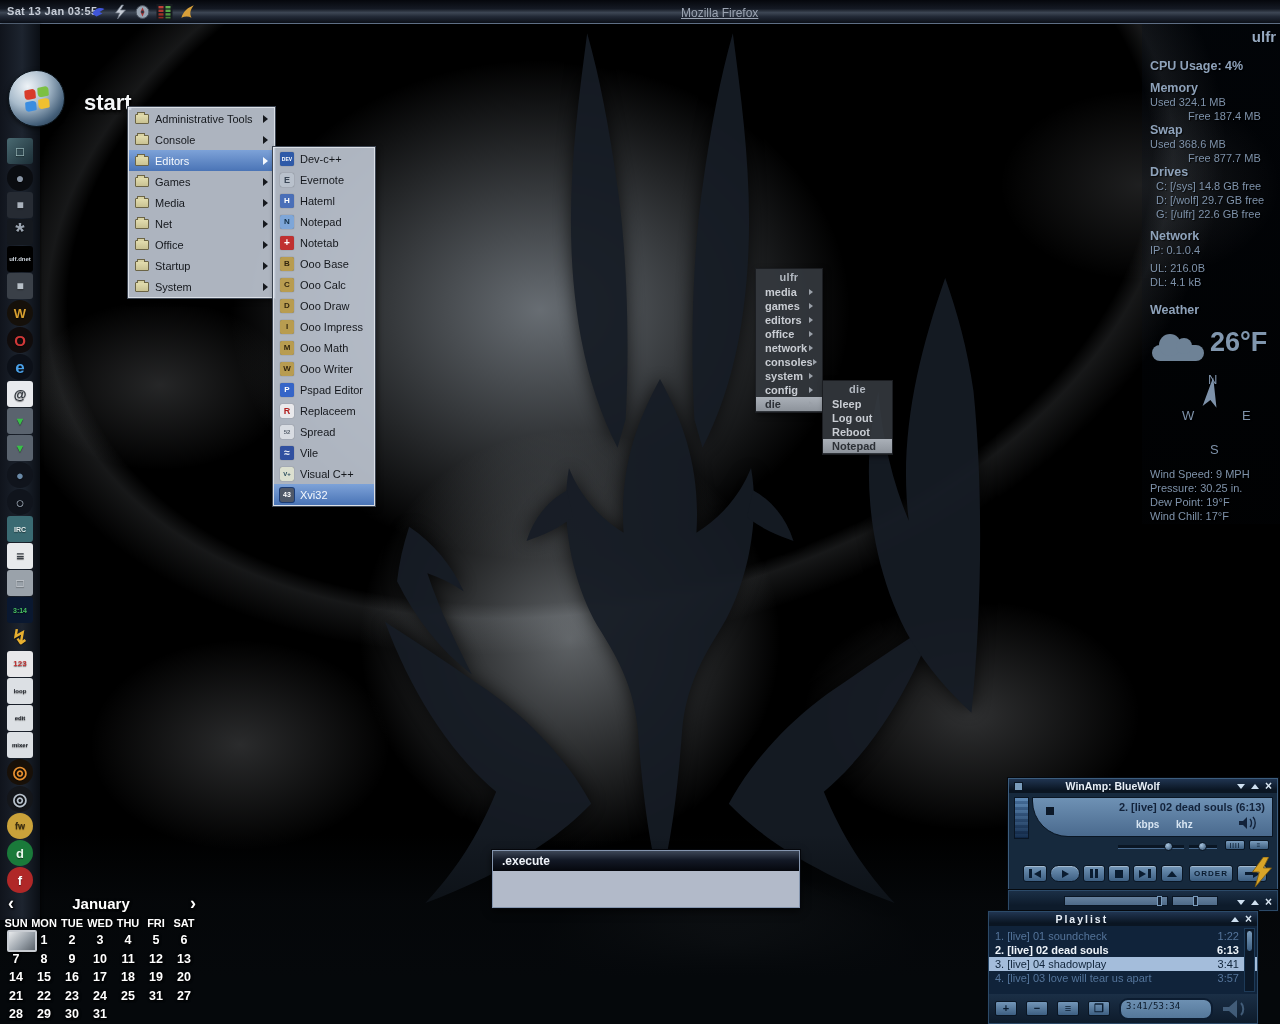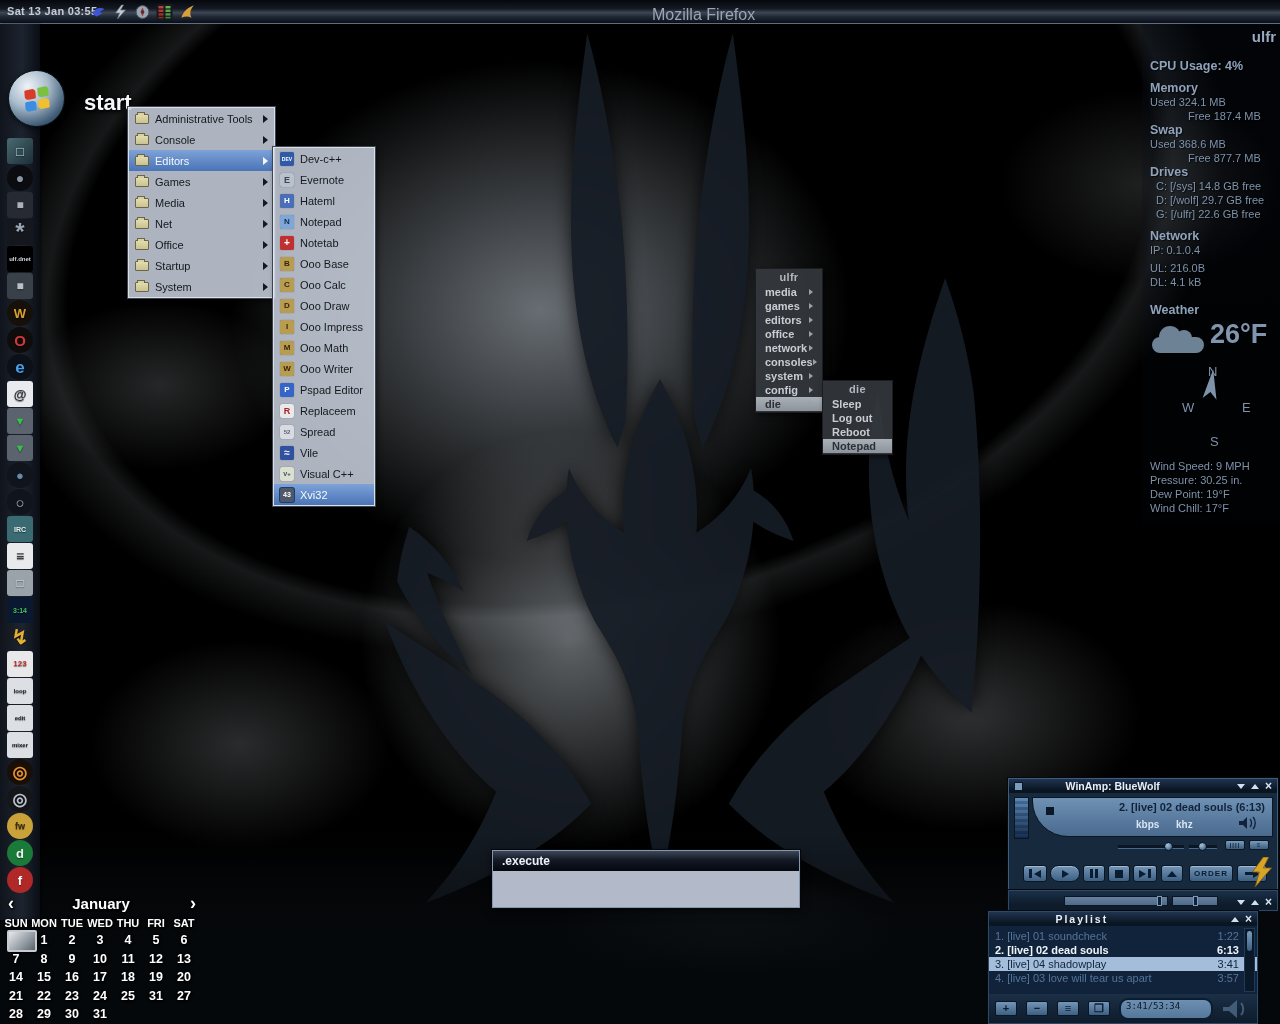--- a/index.html
+++ b/index.html
@@ -20,21 +20,21 @@
     background:linear-gradient(180deg,rgba(6,14,26,.30),rgba(6,14,26,.10)); pointer-events:none; }
 
   
   .taskbar { position:absolute; left:0; top:0; width:1280px; height:24px;
     background:linear-gradient(180deg,#05070c 0%,#141923 38%,#3d4654 55%,#222936 72%,#0a0e16 100%);
     border-bottom:1px solid #5e6e84; display:flex; align-items:center; }
   .tb-clock { position:absolute; left:7px; top:5px; font-size:11px; font-weight:bold; color:#c6ccd6; letter-spacing:.3px; }
   .tb-tray { position:absolute; left:90px; top:4px; display:flex; gap:5px; }
   .tb-tray svg { display:block; }
   .tb-wolf { position:absolute; left:178px; top:3px; }
-  .tb-task { position:absolute; left:652px; top:6px; font-size:16px; color:#9ba4b2; }
+  .tb-task { position:absolute; left:681px; top:6px; font-size:12px; color:#9ba4b2;text-decoration:underline; }
 
   
   .dock { position:absolute; left:0; top:24px; width:40px; height:896px;
     background:linear-gradient(90deg,#10141c,#1d242f 55%,#0a0e14); box-shadow:1px 0 2px rgba(0,0,0,.5);
     display:flex; flex-direction:column; align-items:center; padding-top:114px; gap:1px; }
   .dock-ic { width:26px; height:26px; display:flex; align-items:center; justify-content:center;
     font-weight:bold; border-radius:3px; overflow:hidden; text-align:center; line-height:1;
     text-shadow:0 1px 1px rgba(0,0,0,.5); flex:0 0 26px; }
   .dock-ic.st-round { border-radius:50%; }
   .orb { position:absolute; left:8px; top:70px; width:57px; height:57px; border-radius:50%;
@@ -74,21 +74,21 @@
   .dk-menu .mi.st-selected { background:linear-gradient(180deg,#aab0b8,#8d939b); color:#2c3036; }
 
   
   .syspanel { position:absolute; left:1150px; top:30px; width:126px; font-size:11px; line-height:14px;
     color:#7e92aa; text-shadow:1px 1px 1px rgba(0,0,0,.65); }
   .syspanel .hd { font-weight:bold; font-size:12.5px; color:#8ea2ba; }
   .syspanel .host { text-align:right; font-size:15px; font-weight:bold; color:#97aac1; margin-bottom:15px; }
   .ind { padding-left:38px; }
   .ind2 { padding-left:6px; }
   .gap8 { height:8px; } .gap14 { height:14px; } .gap4 { height:4px; }
-  .cloudwrap { position:relative; height:44px; margin-top:2px; }
+  .cloudwrap { position:relative; height:44px; margin-top:10px; }
   .cloud { position:absolute; left:2px; top:18px; width:52px; height:16px; background:#6e8296; border-radius:10px; }
   .cloud::before { content:""; position:absolute; left:7px; top:-11px; width:22px; height:22px; background:#6e8296; border-radius:50%; }
   .cloud::after { content:""; position:absolute; left:24px; top:-7px; width:16px; height:16px; background:#6e8296; border-radius:50%; }
   .temp { position:absolute; left:60px; top:8px; font-size:27px; font-weight:bold; color:#8096ae; }
   .compass { position:relative; height:96px; }
   .compass span { position:absolute; font-size:13px; color:#7e92aa; }
   .cp-n { left:58px; top:2px; } .cp-w { left:32px; top:38px; } .cp-e { left:92px; top:38px; } .cp-s { left:60px; top:72px; }
   .cp-arrow { position:absolute; left:48px; top:4px; transform:rotate(7deg); }
 
   

